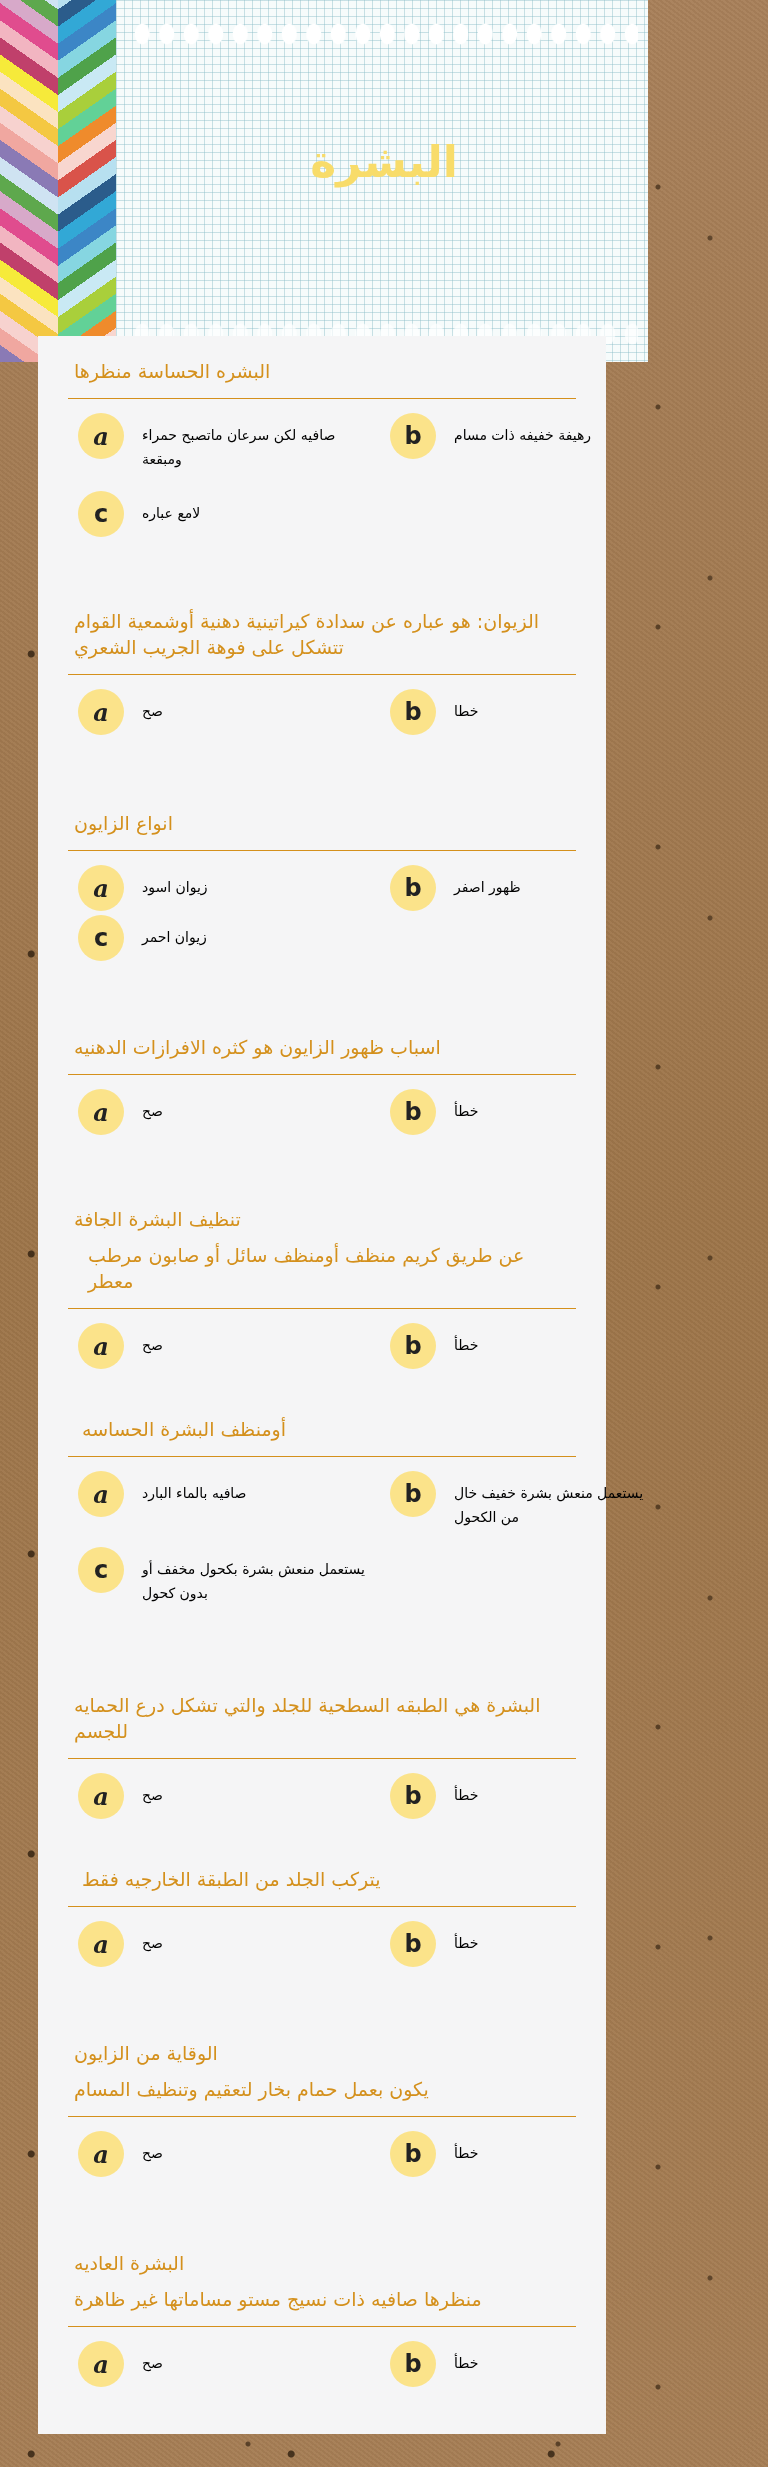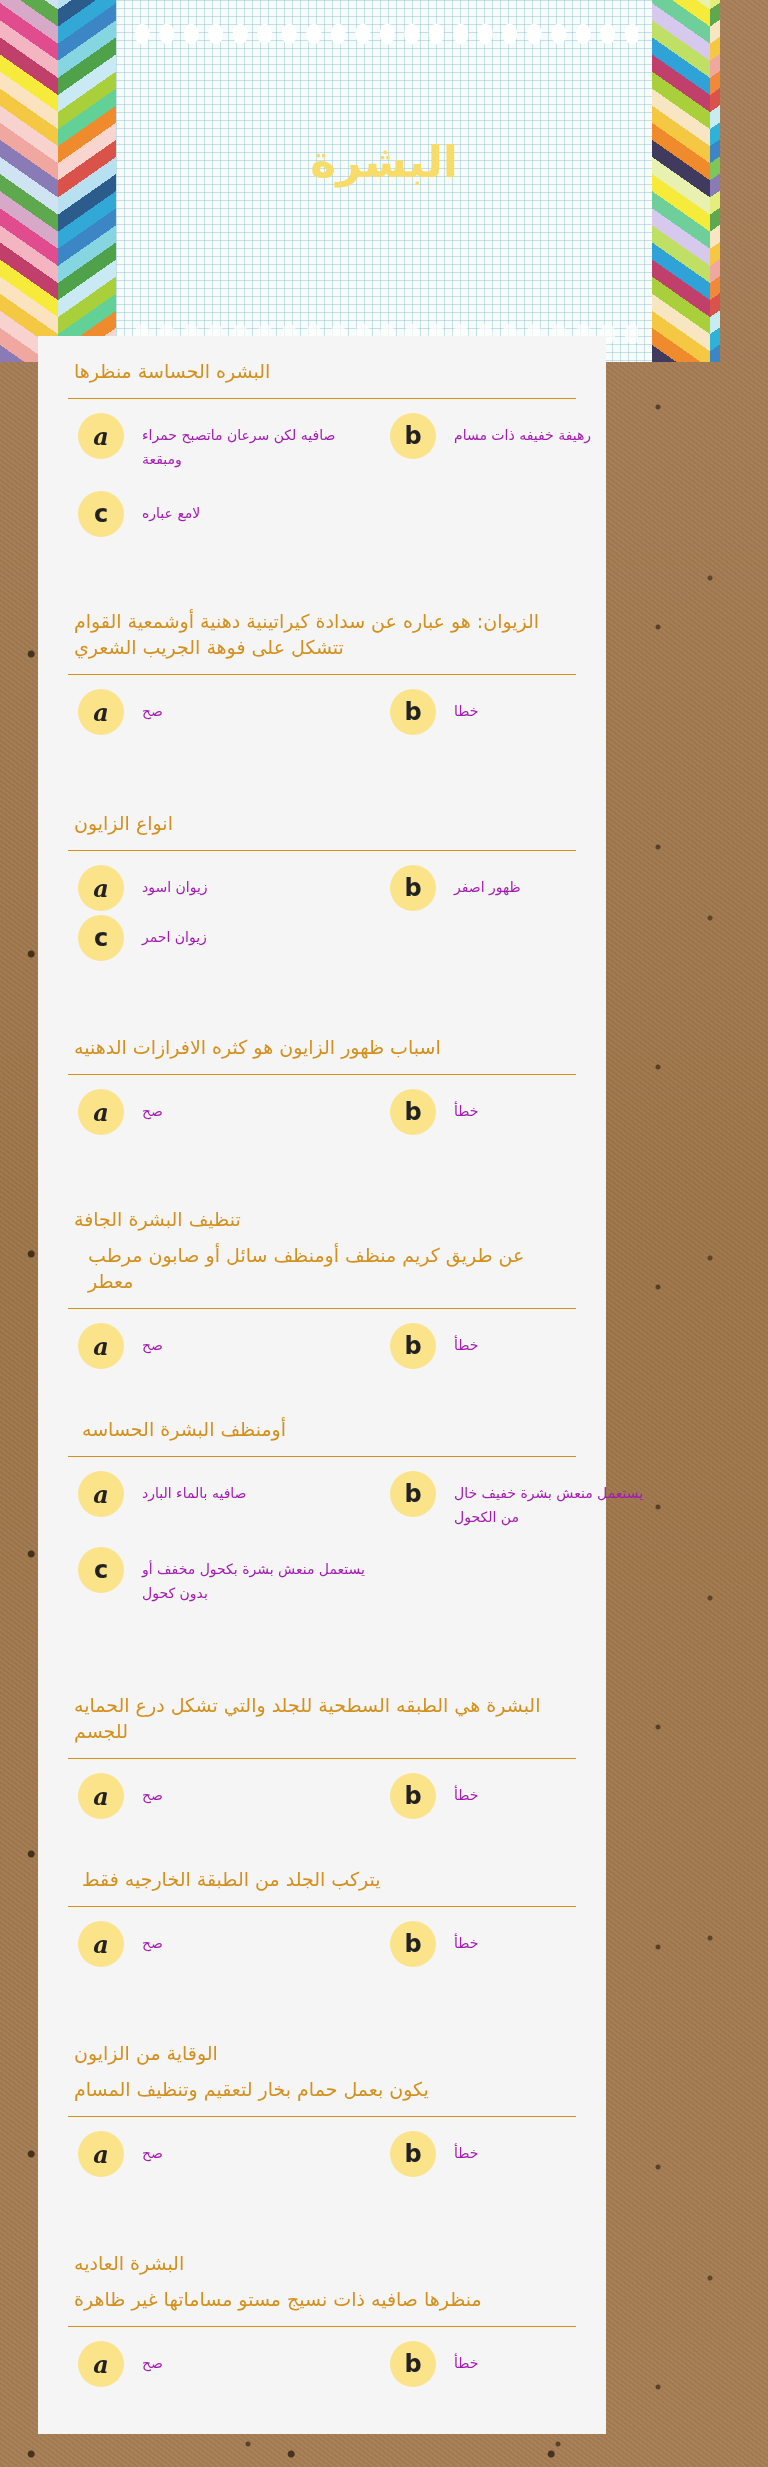--- a/index.html
+++ b/index.html
@@ -17,21 +17,21 @@
         radial-gradient(circle at 35% 85%, rgba(40,25,10,0.6) 0 2px, transparent 3px),
         repeating-linear-gradient(37deg, rgba(255,255,255,0.03) 0 2px, rgba(0,0,0,0.03) 2px 4px),
         linear-gradient(180deg, #a8805a 0%, #9d7549 50%, #a67e55 100%);
       background-size: 260px 300px, 310px 260px, 200px 340px, 280px 220px, auto, auto;
     }
 
     
     .banner {
       position: absolute;
       left: 0; top: 0;
-      width: 720px; height: 362px;
+      width: 648px; height: 362px;
       overflow: hidden;
     }
     .chevron-col {
       position: absolute; top: 0; height: 362px; width: 116px;
       background-image:
         linear-gradient(rgba(255,255,255,0.25) 1px, transparent 1px),
         linear-gradient(90deg, rgba(255,255,255,0.25) 1px, transparent 1px);
       background-size: 10px 10px;
     }
     .chevron-col .half {
@@ -141,21 +141,21 @@
       font-family: "DejaVu Sans", sans-serif;
     }
     .badge.italic { font-style: italic; font-family: "DejaVu Serif", serif; }
     .opt-text {
       margin-left: 18px;
       padding-top: 10px;
       direction: rtl;
       text-align: left;
       font-size: 14px;
       line-height: 24px;
-      color: #a21caf;
+      color: #000000;
       width: 220px;
       font-family: "DejaVu Sans", sans-serif;
     }
   </style>
 </head>
 <body>
 
 <div class="banner">
   <div class="chevron-col left">
     <div class="half l"></div>

